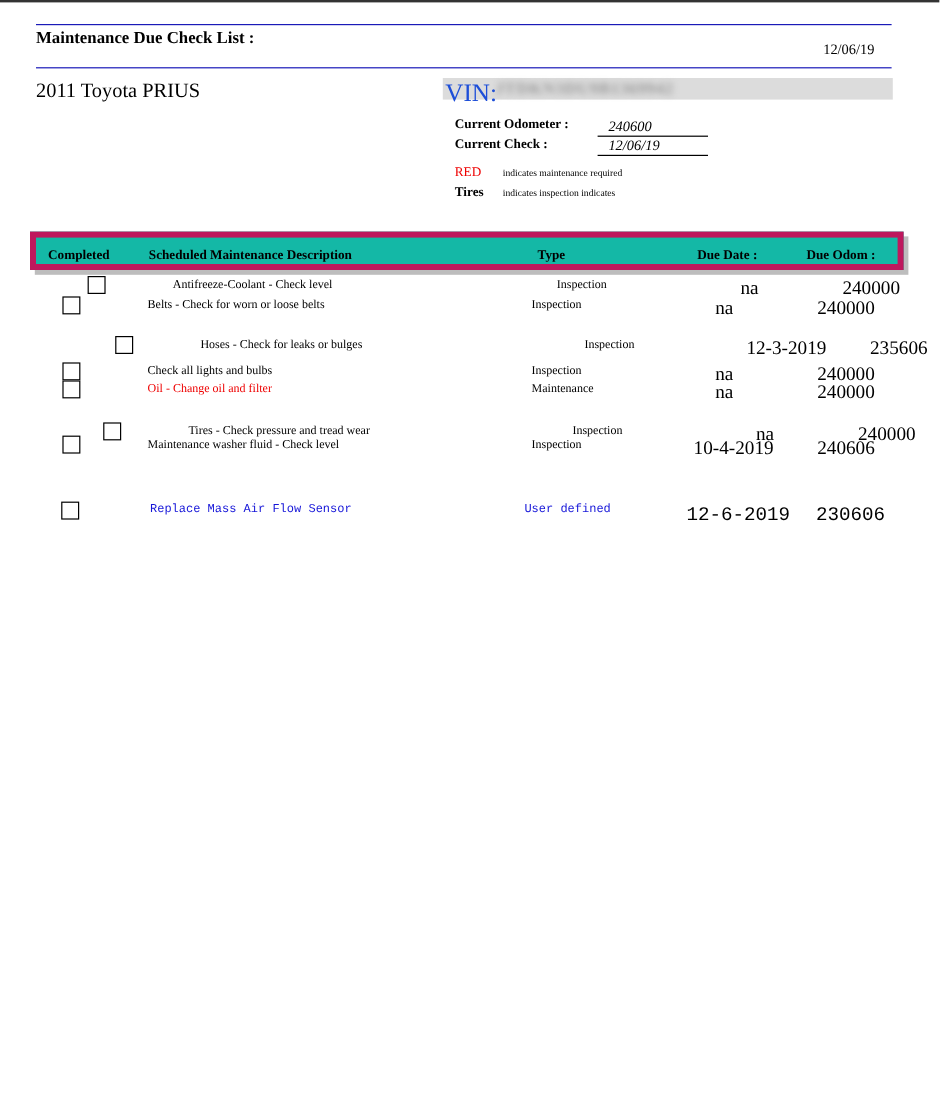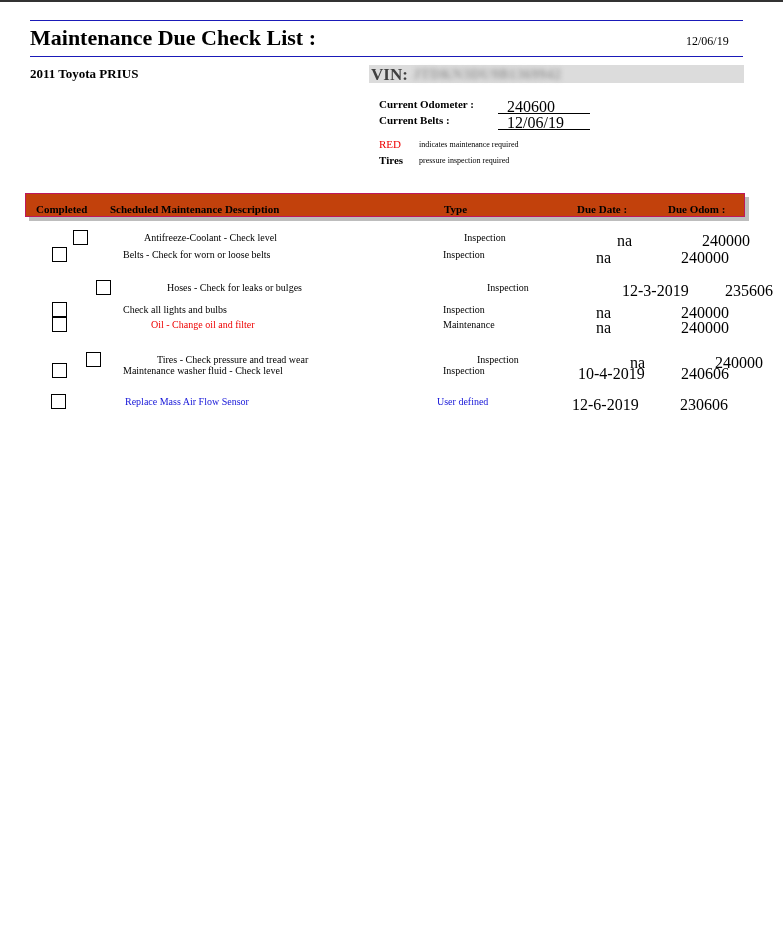--- a/index.html
+++ b/index.html
@@ -1,33 +1,33 @@
 <!DOCTYPE html>
 <html><head>
 <meta charset="utf-8">
 <style>
   html, body { margin:0; padding:0; background:#fff; }
   body { width:783px; height:932px; position:relative; overflow:hidden;
          font-family:"Liberation Serif", serif; color:#000; }
   .topborder { position:absolute; left:0; top:0; width:783px; height:2px; background:#333; }
   .hr { position:absolute; height:1px; background:#1a1ab8; }
-  .title { position:absolute; left:30px; top:25px; font-size:22px; font-weight:bold; }
+  .title { position:absolute; left:30px; top:25px; font-size:14px; font-weight:bold; }
   .hdate { position:absolute; left:686px; top:34px; font-size:12px; }
-  .vehicle { position:absolute; left:30px; top:66px; font-size:13px; font-weight:bold; }
+  .vehicle { position:absolute; left:30px; top:66px; font-size:17px; font-weight:normal; }
   .vinbar { position:absolute; left:369px; top:65px; width:375px; height:18px; background:#dcdcdc; }
-  .vinlabel { position:absolute; left:2px; top:0px; font-size:17px; font-weight:bold; color:#404040; }
+  .vinlabel { position:absolute; left:2px; top:0px; font-size:21px; font-weight:normal; color:#1d4ed8; }
   .vinval { position:absolute; left:44px; top:2px; font-size:14px; font-weight:bold; color:#999; filter:blur(2.5px); letter-spacing:0.5px; }
   .lbl { position:absolute; font-size:11px; font-weight:bold; }
-  .val { position:absolute; font-size:16px; }
+  .val { position:absolute; font-size:12px;font-style:italic; }
   .uline { position:absolute; height:1px; background:#000; }
   .legend-red { position:absolute; left:379px; top:138px; font-size:11px; color:#e00; }
   .legend-black { position:absolute; left:379px; top:154px; font-size:11px; font-weight:bold; }
   .legend-text { position:absolute; font-size:8px; }
-  .thead { position:absolute; left:25px; top:193px; width:718px; height:22px; background:#c2410c;
-           border:1px solid #be185d; box-shadow:4px 4px 0 #bdbdbd; }
+  .thead { position:absolute; left:25px; top:193px; width:718px; height:22px; background:#14b8a6;
+           border:5px solid #be185d; box-shadow:4px 4px 0 #bdbdbd; }
   .th { position:absolute; top:9px; font-size:11px; font-weight:bold; }
   .row { position:absolute; left:0; width:783px; height:20px; }
   .cb { position:absolute; left:52px; top:-2px; width:13px; height:13px; border:1px solid #000; background:#fff; }
   .cell { position:absolute; top:0; font-size:10px; }
   .cell.big { font-size:16px; }
   .red { color:#e00; }
   .blue { color:#1515d8; }
 </style>
 </head>
 <body>
@@ -40,32 +40,32 @@
 
 <div class="vehicle">2011 Toyota PRIUS</div>
 <div class="vinbar">
   <span class="vinlabel">VIN:</span>
   <span class="vinval">JTDKN3DU9B1369942</span>
 </div>
 
 <div class="lbl" style="left:379px;top:98px;">Current Odometer :</div>
 <div class="val" style="left:507px;top:98px;">240600</div>
 <div class="uline" style="left:498px;top:113px;width:92px;"></div>
-<div class="lbl" style="left:379px;top:114px;">Current Belts :</div>
+<div class="lbl" style="left:379px;top:114px;">Current Check :</div>
 <div class="val" style="left:507px;top:114px;">12/06/19</div>
 <div class="uline" style="left:498px;top:129px;width:92px;"></div>
 
 <div class="legend-red">RED</div>
 <div class="legend-text" style="left:419px;top:140px;">indicates maintenance required</div>
 <div class="legend-black">Tires</div>
-<div class="legend-text" style="left:419px;top:156px;">pressure inspection required</div>
+<div class="legend-text" style="left:419px;top:156px;">indicates inspection indicates</div>
 
 <div class="thead">
   <span class="th" style="left:10px;">Completed</span>
-  <span class="th" style="left:84px;">Scheduled Maintenance Description</span>
+  <span class="th" style="left:94px;">Scheduled Maintenance Description</span>
   <span class="th" style="left:418px;">Type</span>
   <span class="th" style="left:551px;">Due Date :</span>
   <span class="th" style="left:642px;">Due Odom :</span>
 </div>
 
 <div class="row" style="top:232px;margin-left:21px;">
   <div class="cb"></div>
   <span class="cell" style="left:123px;">Antifreeze-Coolant - Check level</span>
   <span class="cell" style="left:443px;">Inspection</span>
   <span class="cell big" style="left:596px;">na</span>
@@ -87,39 +87,39 @@
 </div>
 <div class="row" style="top:282px;margin-left:44px;">
   <div class="cb"></div>
   <span class="cell" style="left:123px;">Hoses - Check for leaks or bulges</span>
   <span class="cell" style="left:443px;">Inspection</span>
   <span class="cell big" style="left:578px;">12-3-2019</span>
   <span class="cell big" style="left:681px;">235606</span>
 </div>
 <div class="row" style="top:319px;">
   <div class="cb"></div>
-  <span class="cell red" style="left:123px;margin-left:28px;">Oil - Change oil and filter</span>
+  <span class="cell red" style="left:123px;">Oil - Change oil and filter</span>
   <span class="cell" style="left:443px;">Maintenance</span>
   <span class="cell big" style="left:596px;">na</span>
   <span class="cell big" style="left:681px;">240000</span>
 </div>
 <div class="row" style="top:354px;margin-left:34px;">
   <div class="cb"></div>
   <span class="cell" style="left:123px;">Tires - Check pressure and tread wear</span>
   <span class="cell" style="left:443px;">Inspection</span>
   <span class="cell big" style="left:596px;">na</span>
   <span class="cell big" style="left:681px;">240000</span>
 </div>
 <div class="row" style="top:365px;">
   <div class="cb"></div>
   <span class="cell" style="left:123px;">Maintenance washer fluid - Check level</span>
   <span class="cell" style="left:443px;">Inspection</span>
   <span class="cell big" style="left:578px;">10-4-2019</span>
   <span class="cell big" style="left:681px;">240606</span>
 </div>
 
-<div class="row" style="top:396px;">
+<div class="row" style="top:420px;font-family:Liberation Mono, monospace;">
   <div class="cb" style="left:51px;"></div>
   <span class="cell blue" style="left:125px;">Replace Mass Air Flow Sensor</span>
   <span class="cell blue" style="left:437px;">User defined</span>
   <span class="cell big" style="left:572px;">12-6-2019</span>
   <span class="cell big" style="left:680px;">230606</span>
 </div>
 
 </body></html>

